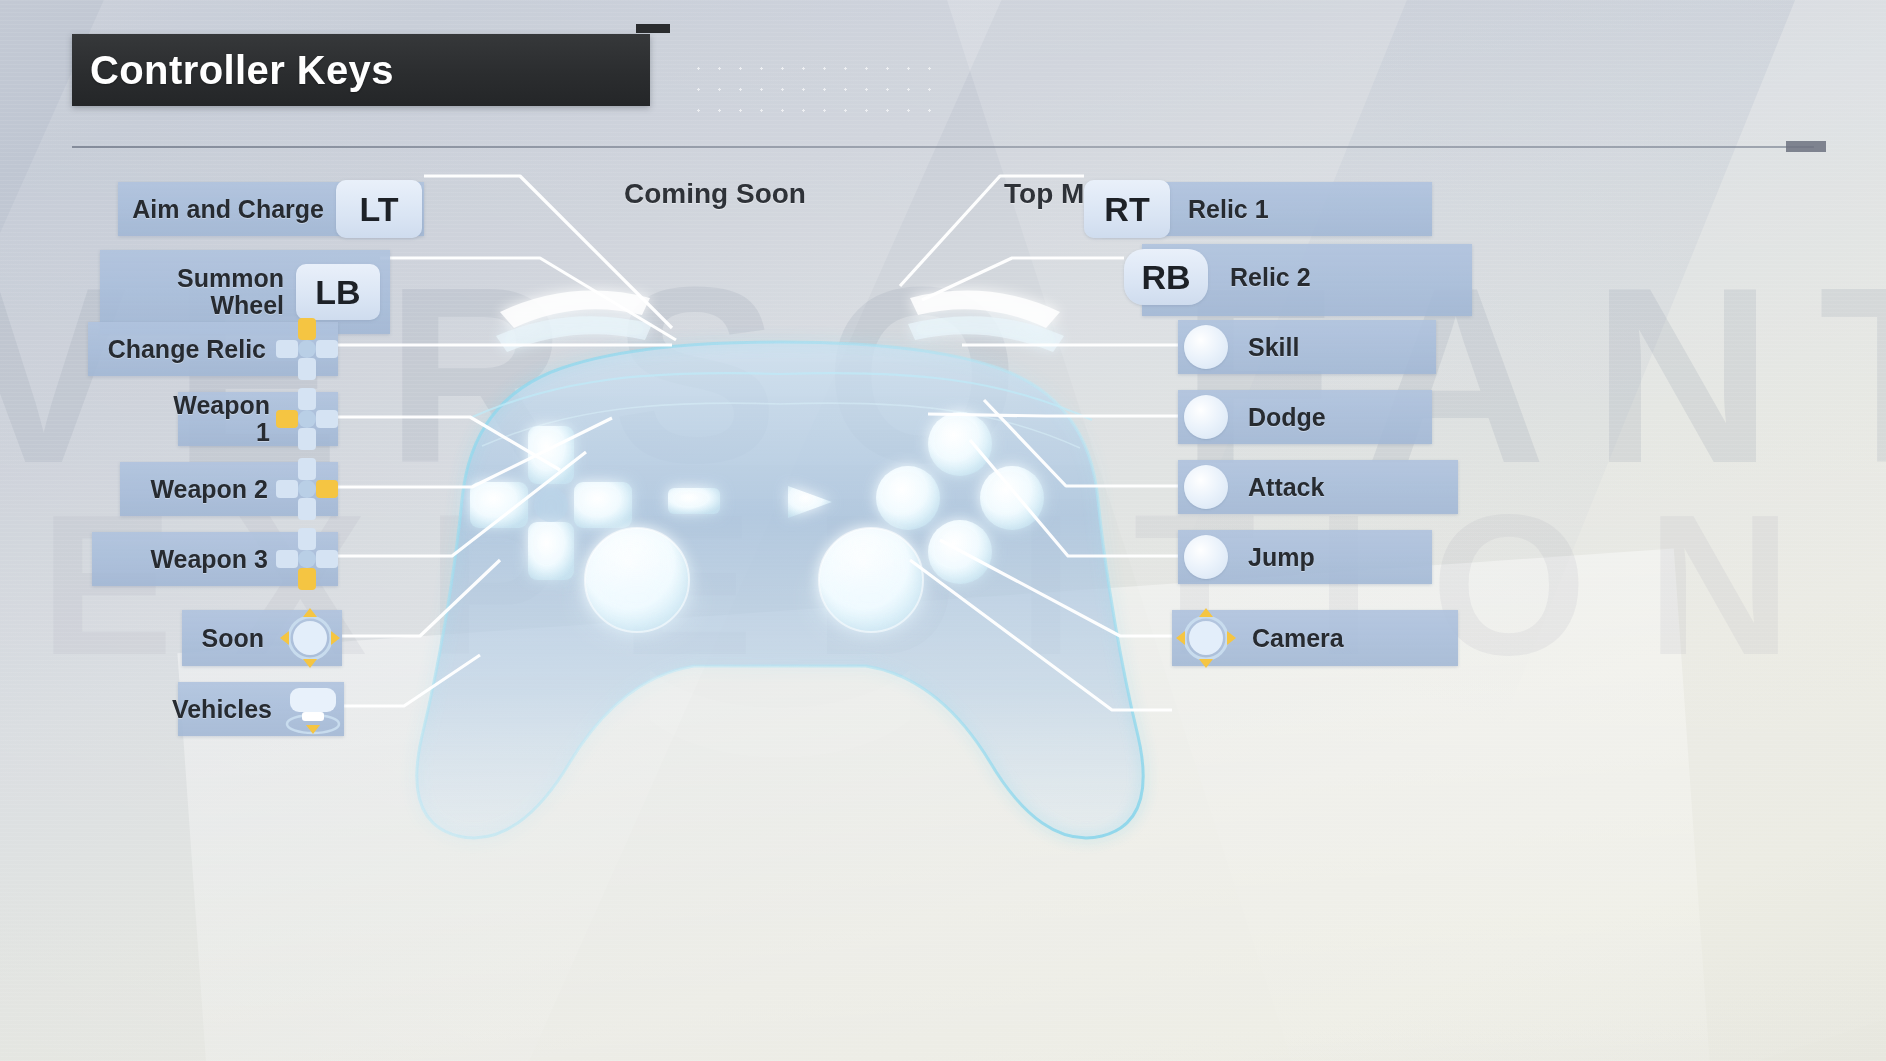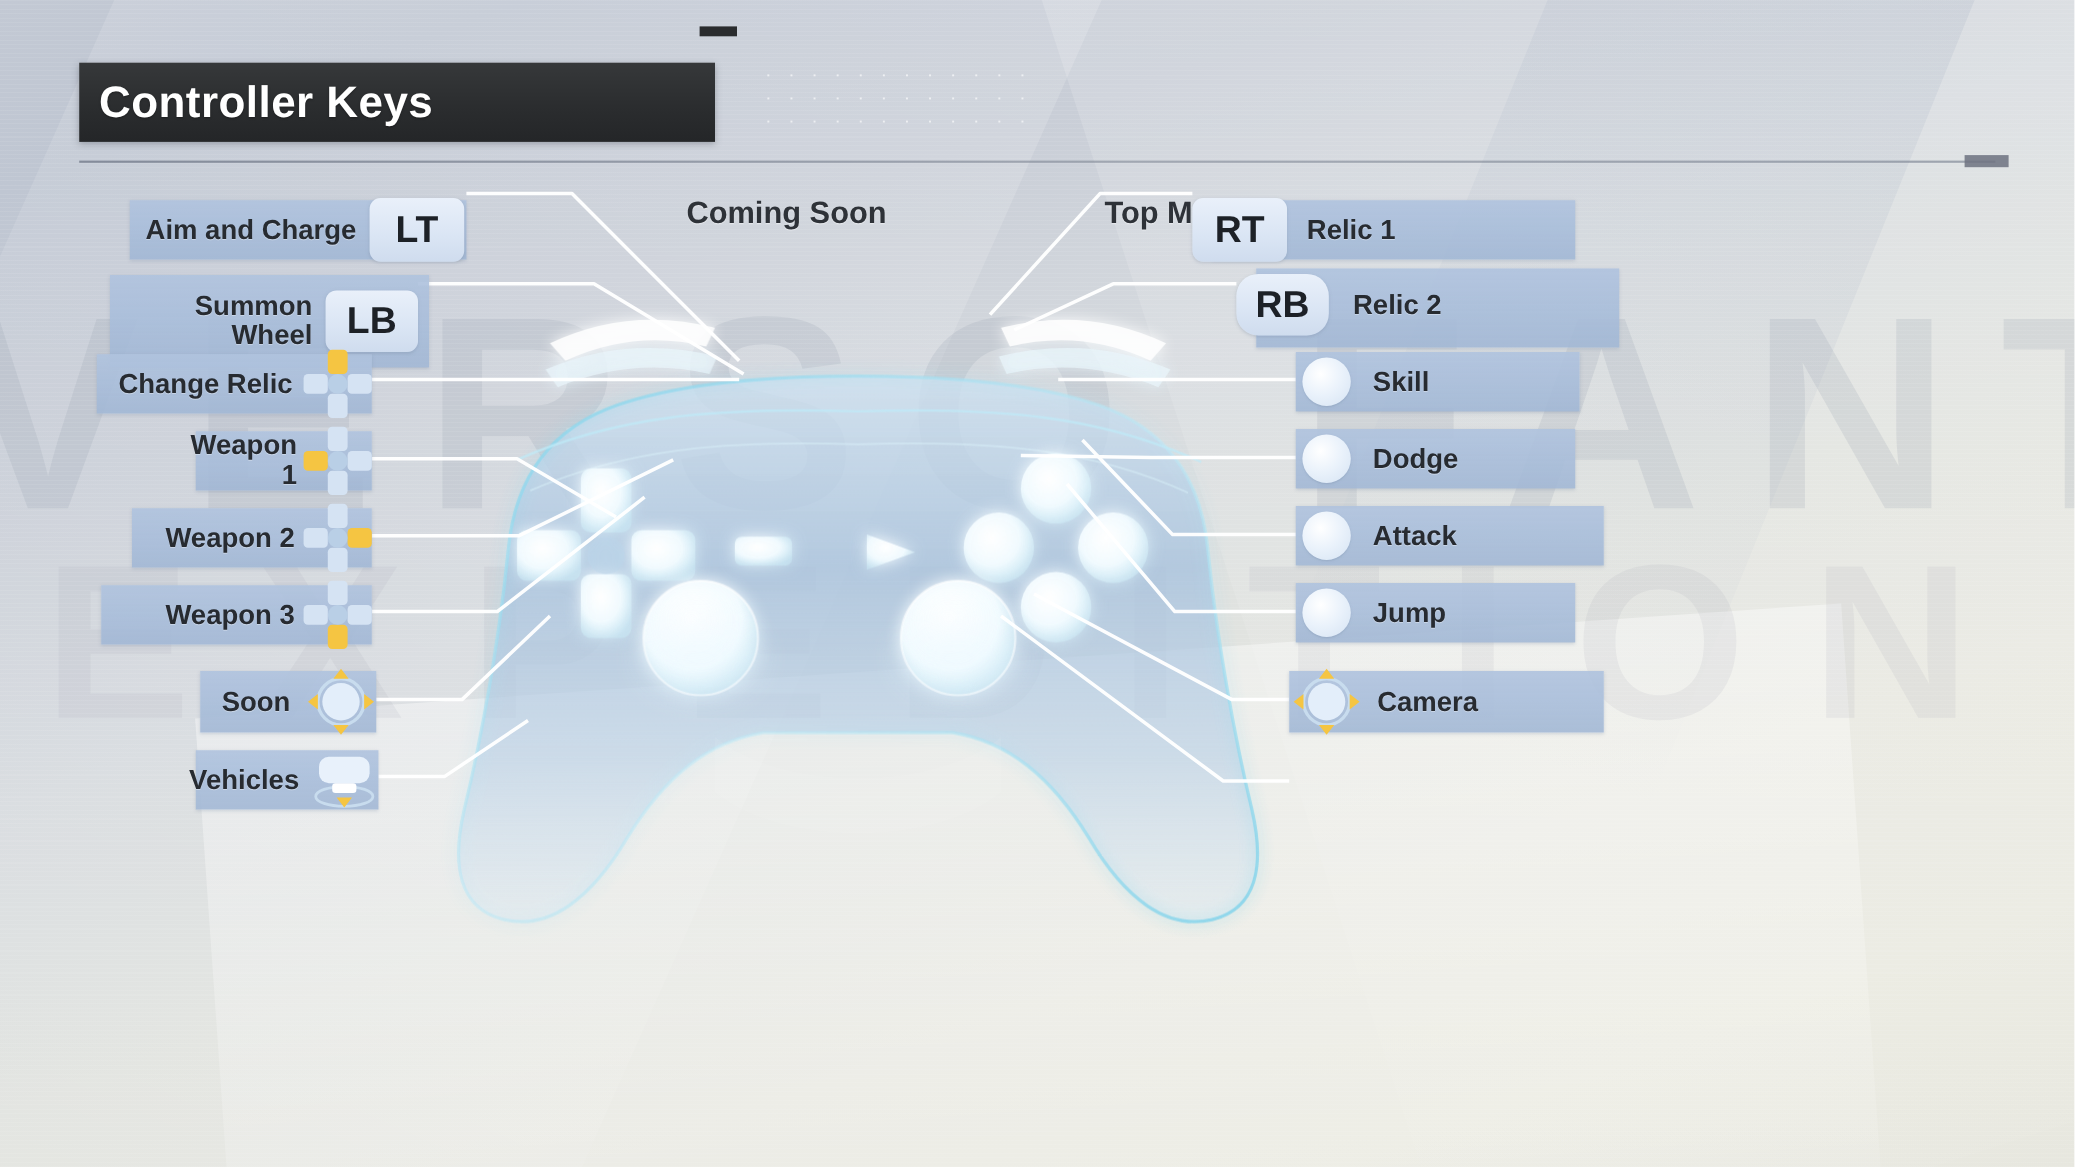--- a/index.html
+++ b/index.html
@@ -105,21 +105,20 @@
 
   
   .title-banner {
     position: absolute;
     left: 72px; top: 34px;
     width: 578px; height: 72px;
     background: linear-gradient(180deg, #36383a 0%, #2b2d2f 55%, #242628 100%);
     box-shadow: 0 2px 6px rgba(60,65,75,0.35);
     display: flex;
     align-items: center;
-    margin-top: 23px;
   }
   .title-text {
     color: #ffffff;
     font-size: 40px;
     font-weight: bold;
     letter-spacing: 0.4px;
     margin-left: 18px;
     text-shadow: 0 1px 2px rgba(0,0,0,.35);
   }
   .title-tick {

